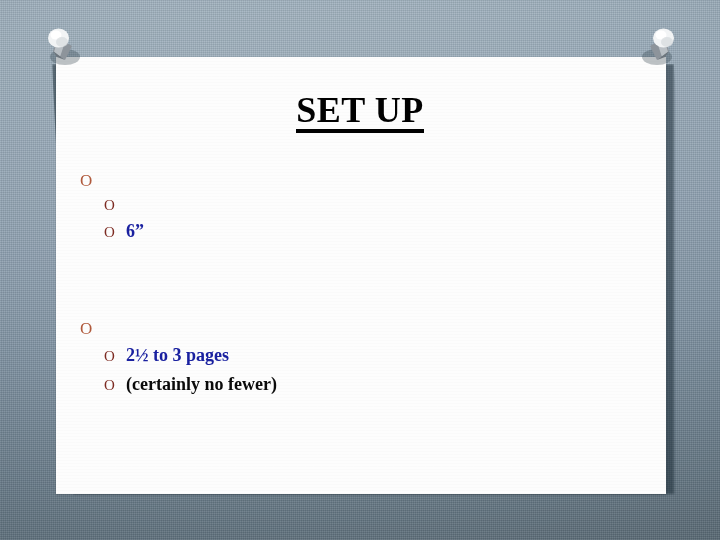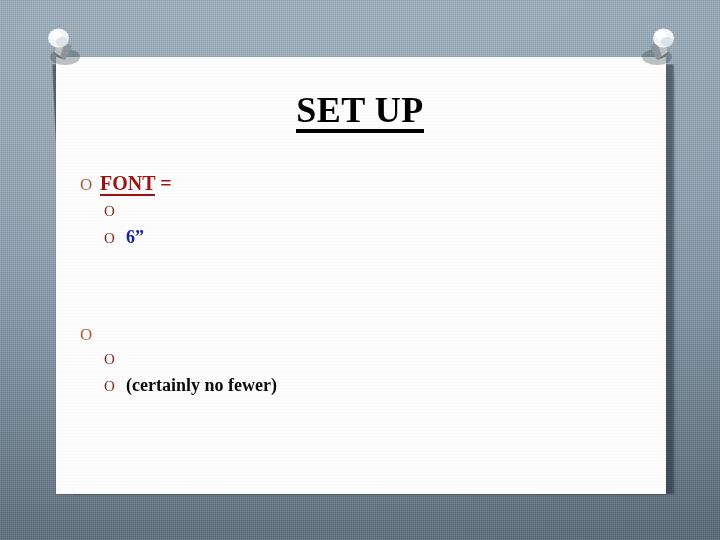--- a/index.html
+++ b/index.html
@@ -197,21 +197,20 @@
 
     <div class="slide-title">
       <span class="tt">SET UP</span>
     </div>
 
     <div class="body-list">
 
       <div>
         <div class="l1">
           <span class="mark">O</span>
-          <span class="txt"><span class="u">FONT</span><span> =</span></span>
         </div>
         <div class="l2wrap">
           <div class="l2 blue">
             <span class="mark">O</span>
           </div>
           <div class="l2 blue">
             <span class="mark">O</span>
             <span class="txt">6”</span>
           </div>
         </div>
@@ -219,20 +218,21 @@
 
       <div class="group-gap"></div>
 
       <div>
         <div class="l1">
           <span class="mark">O</span>
         </div>
         <div class="l2wrap">
           <div class="l2 blue">
             <span class="mark">O</span>
+            <span class="txt">2½ to 3 pages</span>
           </div>
           <div class="l2 black">
             <span class="mark">O</span>
             <span class="txt">(certainly no fewer)</span>
           </div>
         </div>
       </div>
 
     </div>
   </div>

